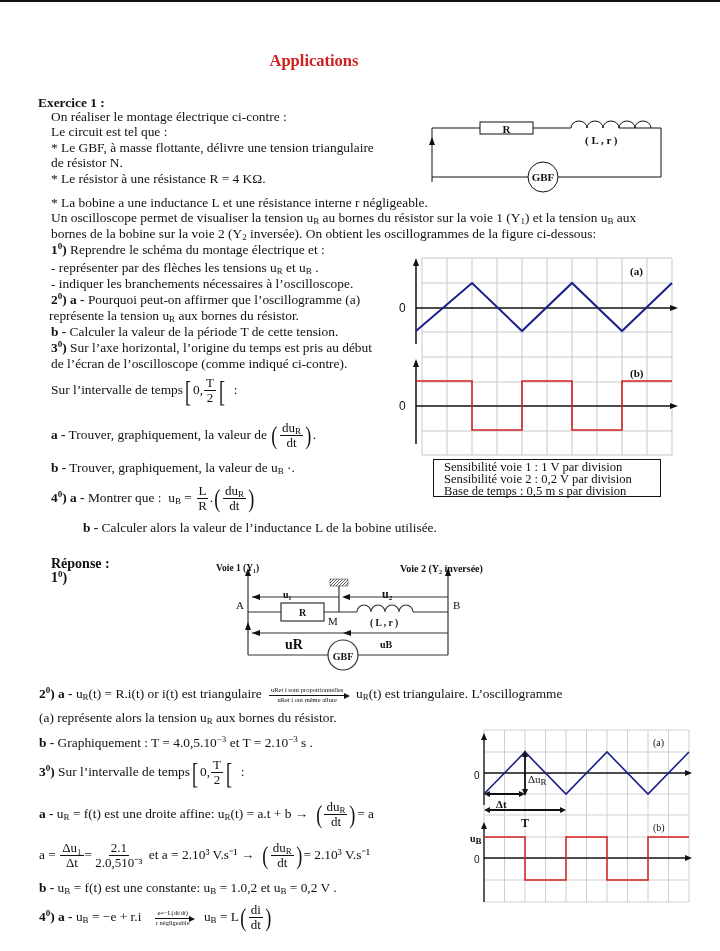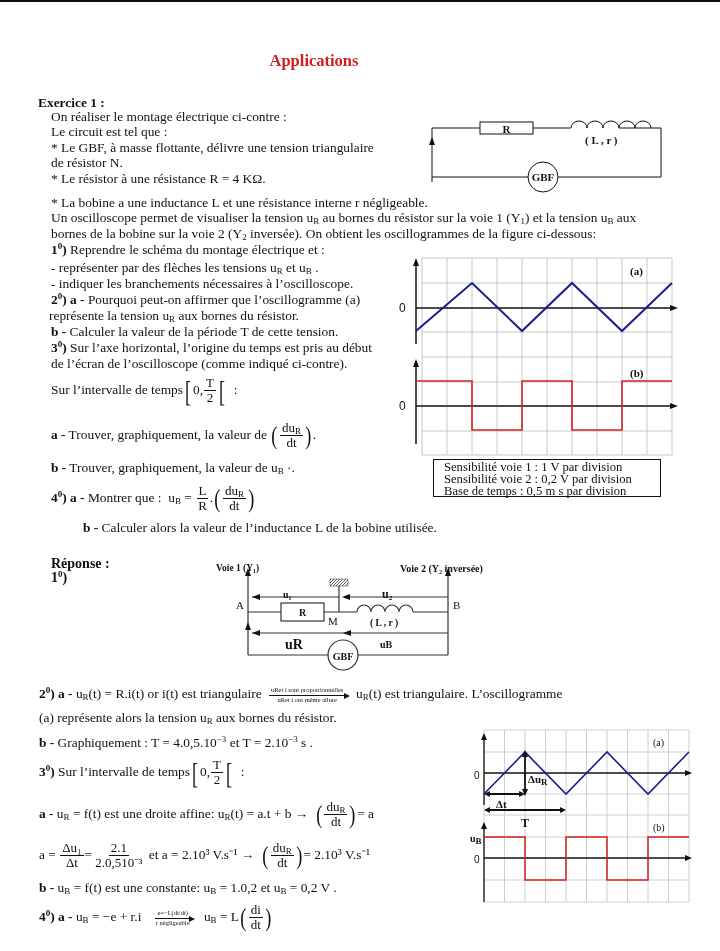--- a/index.html
+++ b/index.html
@@ -283,16 +283,16 @@
     <polygon points="49,20 46,27 52,27"></polygon>
       <polygon points="49,66 46,59 52,59"></polygon>
     <polygon points="8,80 14,77 14,83"></polygon>
       <polygon points="90,80 84,77 84,83"></polygon>
   </g>
 </svg>
 <div class="abs" style="left:474px;top:768px;font-family:'Liberation Sans',sans-serif;font-size:10px;">0</div>
 <div class="abs" style="left:474px;top:852px;font-family:'Liberation Sans',sans-serif;font-size:10px;">0</div>
 <div class="abs" style="left:653px;top:735px;font-size:10px;">(a)</div>
 <div class="abs" style="left:653px;top:820px;font-size:10px;">(b)</div>
-<div class="abs" style="left:528px;top:772px;font-weight:bold;font-size:11px;"><span>Δu</span><sub>R</sub></div>
+<div class="abs" style="left:528px;top:772px;font-weight:normal;font-size:11px;"><span>Δu</span><sub>R</sub></div>
 <div class="abs" style="left:496px;top:797px;font-weight:bold;font-size:11px;">Δt</div>
 <div class="abs" style="left:521px;top:816px;font-weight:bold;font-size:12px;">T</div>
 <div class="abs" style="left:470px;top:831px;font-weight:bold;font-size:10px;"><span>u</span><sub>B</sub></div>
 
 </body></html>

